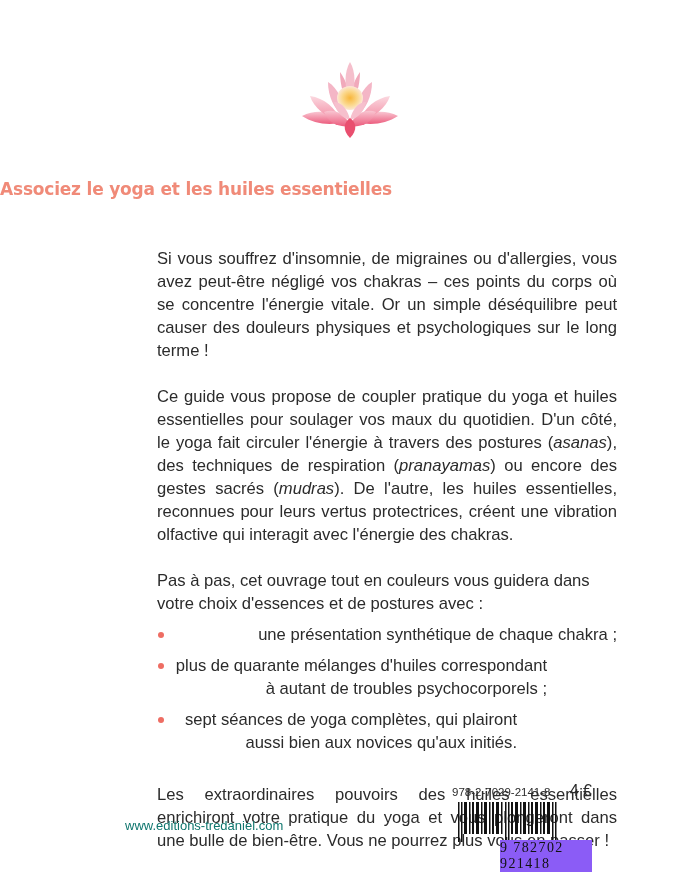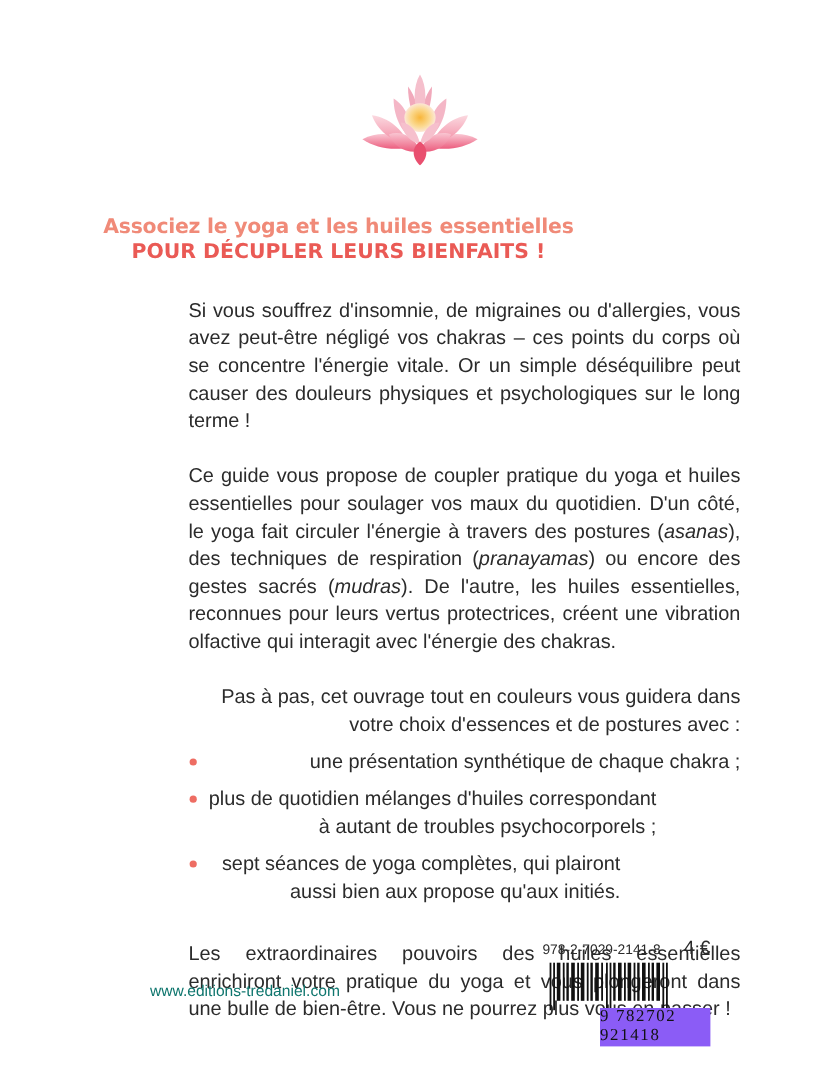--- a/index.html
+++ b/index.html
@@ -1,28 +1,28 @@
 <!DOCTYPE html>
 <html><head>
   <meta charset="utf-8">
   <style>
     html, body { margin: 0; padding: 0; background: #ffffff; }
     body { width: 700px; height: 888px; position: relative; overflow: hidden;
            font-family: "DejaVu Sans", sans-serif; color: #2b2b2b; }
     .lotus { position: absolute; left: 300px; top: 58px; width: 100px; height: 80px; }
-    .headline { position: absolute; left: 0; top: 179px; width: 564px; text-align: center;
+    .headline { position: absolute; left: 0; top: 179px; width: 564px; 
                 font-family: "DejaVu Sans", sans-serif; font-weight: bold; }
     .headline .l1 { color: #f08a78; font-size: 17px; line-height: 21px; letter-spacing: -0.2px; }
     .headline .l2 { color: #ea5a55; font-size: 17px; line-height: 21px; letter-spacing: 0px; }
     .body { position: absolute; left: 125px; top: 247px; width: 460px;
             font-family: "Liberation Sans", sans-serif; font-size: 16.6px; line-height: 23px;
             color: #2b2b2b; text-align: justify; margin-left: 32px; }
     .body p { margin: 0 0 23px 0; }
     .body em { font-style: italic; }
-    .intro { margin-bottom: 8px !important; text-align: right; }
+    .intro { margin-bottom: 8px !important; text-align: left; }
     ul.bullets { list-style: none; margin: 0 0 29px 0; padding: 0; text-align: right; }
     ul.bullets li { position: relative; padding-left: 15px; margin-bottom: 8px; }
     ul.bullets li .dot { position: absolute; left: 1px; top: 9px; width: 6px; height: 6px;
                          border-radius: 50%; background: #ee6d63; }
     .publisher { position: absolute; left: 125px; top: 812px; }
     .pub-row { display: flex; align-items: center; }
     .book-icon { width: 34px; height: 20px; position: relative; margin-right: 8px; }
     .book-icon .pg { position: absolute; top: 0; width: 16px; height: 18px; background: #222; }
     .book-icon .pg.l { left: 0; clip-path: polygon(0 0, 100% 8%, 100% 100%, 0 92%); }
     .book-icon .pg.r { right: 0; clip-path: polygon(0 8%, 100% 0, 100% 92%, 0 100%); }
@@ -75,31 +75,30 @@
     <path d="M24,54 C34,50 46,56 50,68 C38,70 28,64 24,54 Z" fill="url(#pk)"></path>
     <path d="M76,54 C66,50 54,56 50,68 C62,70 72,64 76,54 Z" fill="url(#pk)"></path>
     <path d="M34,44 C42,44 48,52 50,62 C42,60 36,54 34,44 Z" fill="#f6c0cd"></path>
     <path d="M66,44 C58,44 52,52 50,62 C58,60 64,54 66,44 Z" fill="#f6c0cd"></path>
     <path d="M50,60 C56,64 58,72 50,80 C42,72 44,64 50,60 Z" fill="#e94f6f"></path>
   </svg>
 </div>
 
 <div class="headline">
   <div class="l1">Associez le yoga et les huiles essentielles</div>
-  <div class="l2">POUR DÉCUPLER LEURS BIENFAITS !</div>
 </div>
 
 <div class="body">
   <p>Si vous souffrez d'insomnie, de migraines ou d'allergies, vous avez peut-être négligé vos chakras – ces points du corps où se concentre l'énergie vitale. Or un simple déséquilibre peut causer des douleurs physiques et psychologiques sur le long terme !</p>
   <p><span>Ce guide vous propose de coupler pratique du yoga et huiles essentielles pour soulager vos maux du quotidien. D'un côté, le yoga fait circuler l'énergie à travers des postures (</span><em>asanas</em><span>), des techniques de respiration (</span><em>pranayamas</em><span>) ou encore des gestes sacrés (</span><em>mudras</em><span>). De l'autre, les huiles essentielles, reconnues pour leurs vertus protectrices, créent une vibration olfactive qui interagit avec l'énergie des chakras.</span></p>
   <p class="intro">Pas à pas, cet ouvrage tout en couleurs vous guidera dans votre choix d'essences et de postures avec :</p>
   <ul class="bullets">
     <li><span class="dot"></span><span>une présentation synthétique de chaque chakra ;</span></li>
-    <li style="padding-right:70px"><span class="dot"></span><span>plus de quotidien mélanges d'huiles correspondant à autant de troubles psychocorporels ;</span></li>
-    <li style="padding-right:100px"><span class="dot"></span><span>sept séances de yoga complètes, qui plairont aussi bien aux propose qu'aux initiés.</span></li>
+    <li style="padding-right:70px"><span class="dot"></span><span>plus de quarante mélanges d'huiles correspondant à autant de troubles psychocorporels ;</span></li>
+    <li style="padding-right:100px"><span class="dot"></span><span>sept séances de yoga complètes, qui plairont aussi bien aux novices qu'aux initiés.</span></li>
   </ul>
   <p>Les extraordinaires pouvoirs des huiles essentielles enrichiront votre pratique du yoga et vous plongeront dans une bulle de bien-être. Vous ne pourrez plus vous en passer !</p>
 </div>
 
 <div class="publisher">
   <div class="pub-url">www.editions-tredaniel.com</div>
 </div>
 
 <div class="barcode-area">
   <div class="isbn-line">

